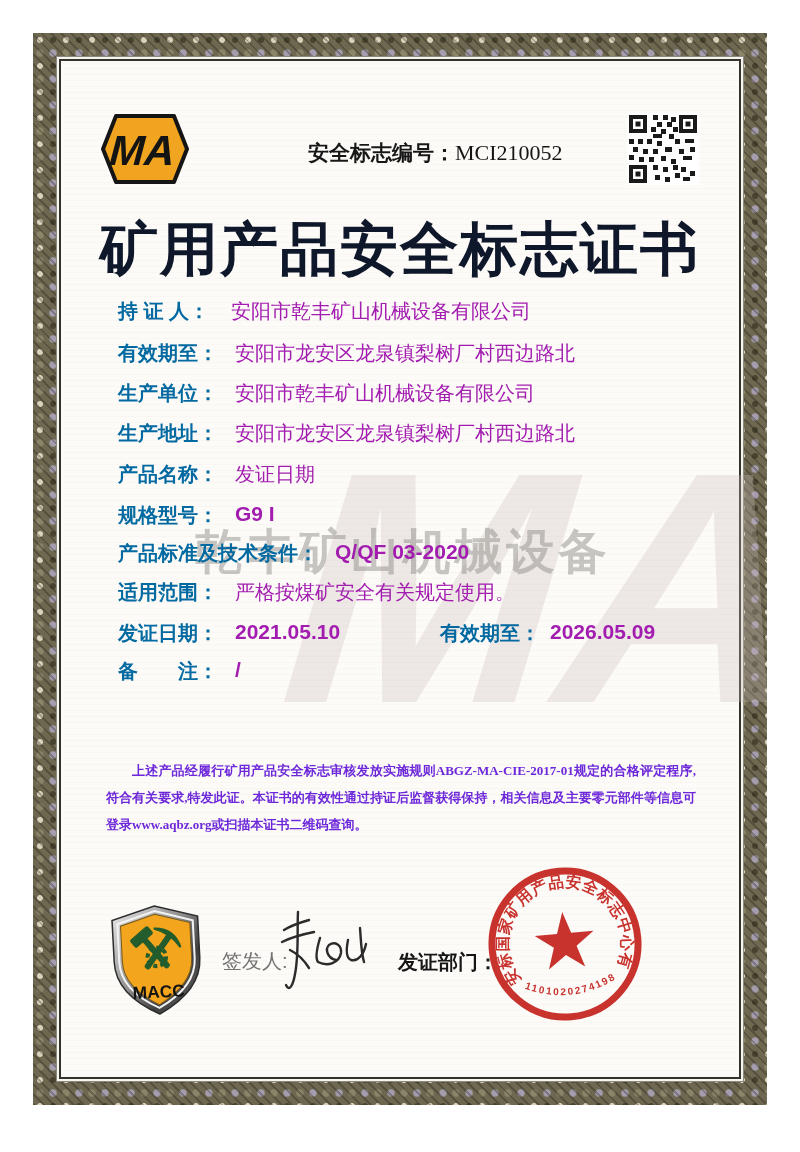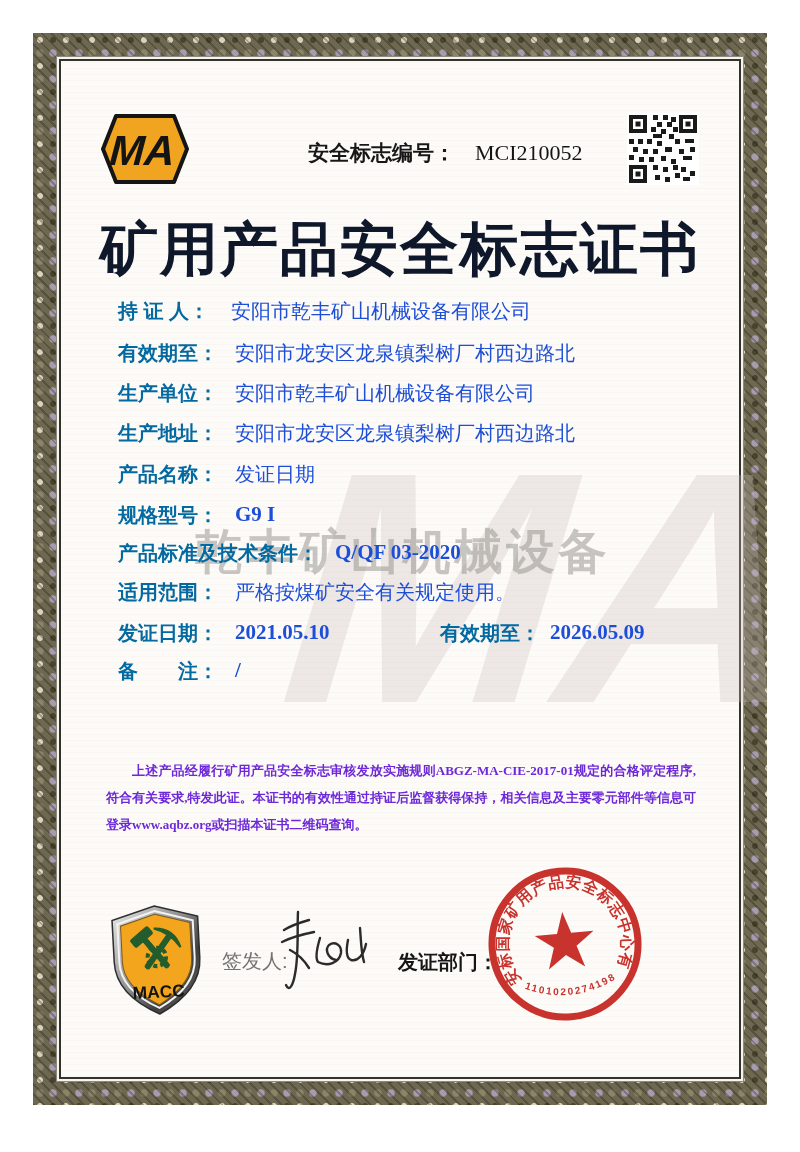--- a/index.html
+++ b/index.html
@@ -28,34 +28,34 @@
     font-style:italic;font-weight:800;color:rgba(201,188,185,.30);
     transform:skewX(-6deg);z-index:1;font-family:"Liberation Sans",sans-serif;}
   .wm-company{position:absolute;left:65px;right:60px;top:520px;text-align:center;
     font-size:48px;font-weight:700;letter-spacing:4px;color:rgba(140,138,133,.48);
     white-space:nowrap;z-index:1;font-family:"Liberation Sans",sans-serif;}
 
   
   .ma-badge{position:absolute;left:100px;top:112px;width:90px;height:74px;z-index:3;}
   .certno{position:absolute;left:308px;top:139px;z-index:3;white-space:nowrap;}
   .certno .lbl{font-size:21px;font-weight:700;color:#171717;}
-  .certno .val{font-size:22px;margin-left:20px;color:#141414;
+  .certno .val{font-size:22px;color:#141414;
     font-family:"Liberation Serif","DejaVu Serif",serif;}
   .qr{position:absolute;left:627px;top:113px;width:72px;height:72px;z-index:3;}
   .title{position:absolute;left:70px;right:70px;top:211px;text-align:center;
     font-size:58px;font-weight:900;letter-spacing:2px;color:#0f172a;z-index:3;
     font-family:"Liberation Serif","DejaVu Serif",serif;white-space:nowrap;}
 
   
   .row{position:absolute;left:118px;right:70px;z-index:3;white-space:nowrap;}
   .row .label{display:inline-block;font-size:20px;font-weight:700;color:#0369a1;
     white-space:pre;vertical-align:top;}
   .row .label.std{min-width:96px;}
-  .row .value{font-size:20px;color:#1d4ed8;margin-left:17px;
-    font-family:Liberation Serif, serif;font-weight:500;}
+  .row .value{font-size:20px;color:#a21caf;margin-left:17px;
+    font-family:Liberation Sans, sans-serif;font-weight:500;}
   .row .value.num{font-size:21px;font-weight:600;}
   .r1{top:298px}.r2{top:340px}.r3{top:380px}.r4{top:420px}
   .r5{top:461px}.r6{top:502px}.r7{top:540px}.r8{top:579px}
   .r7 .value{}
   .rdate{top:620px}.rremark{top:658px}
   .rdate .iss-val{position:absolute;left:117px;top:0;}
   .rdate .val-lbl{position:absolute;left:322px;top:0;}
   .rdate .val-val{position:absolute;left:432px;top:0;}
   .rdate .value{margin-left:0;}
 

